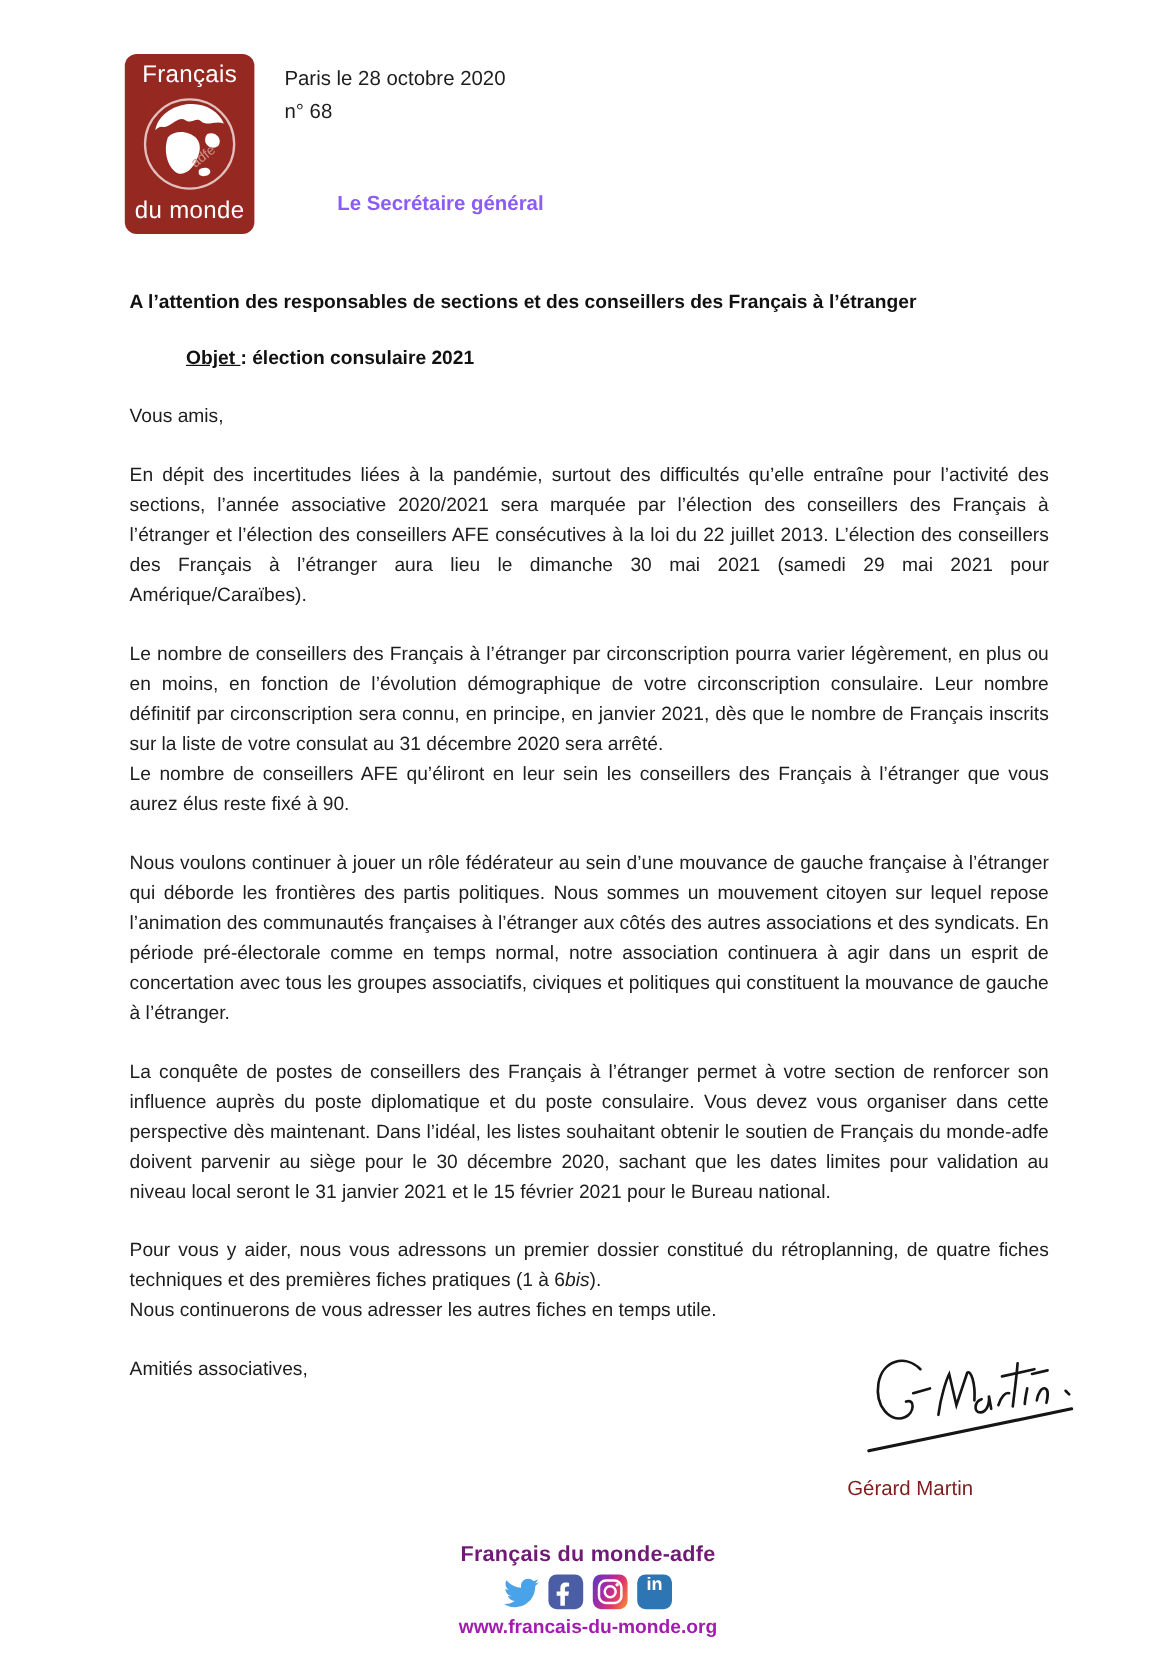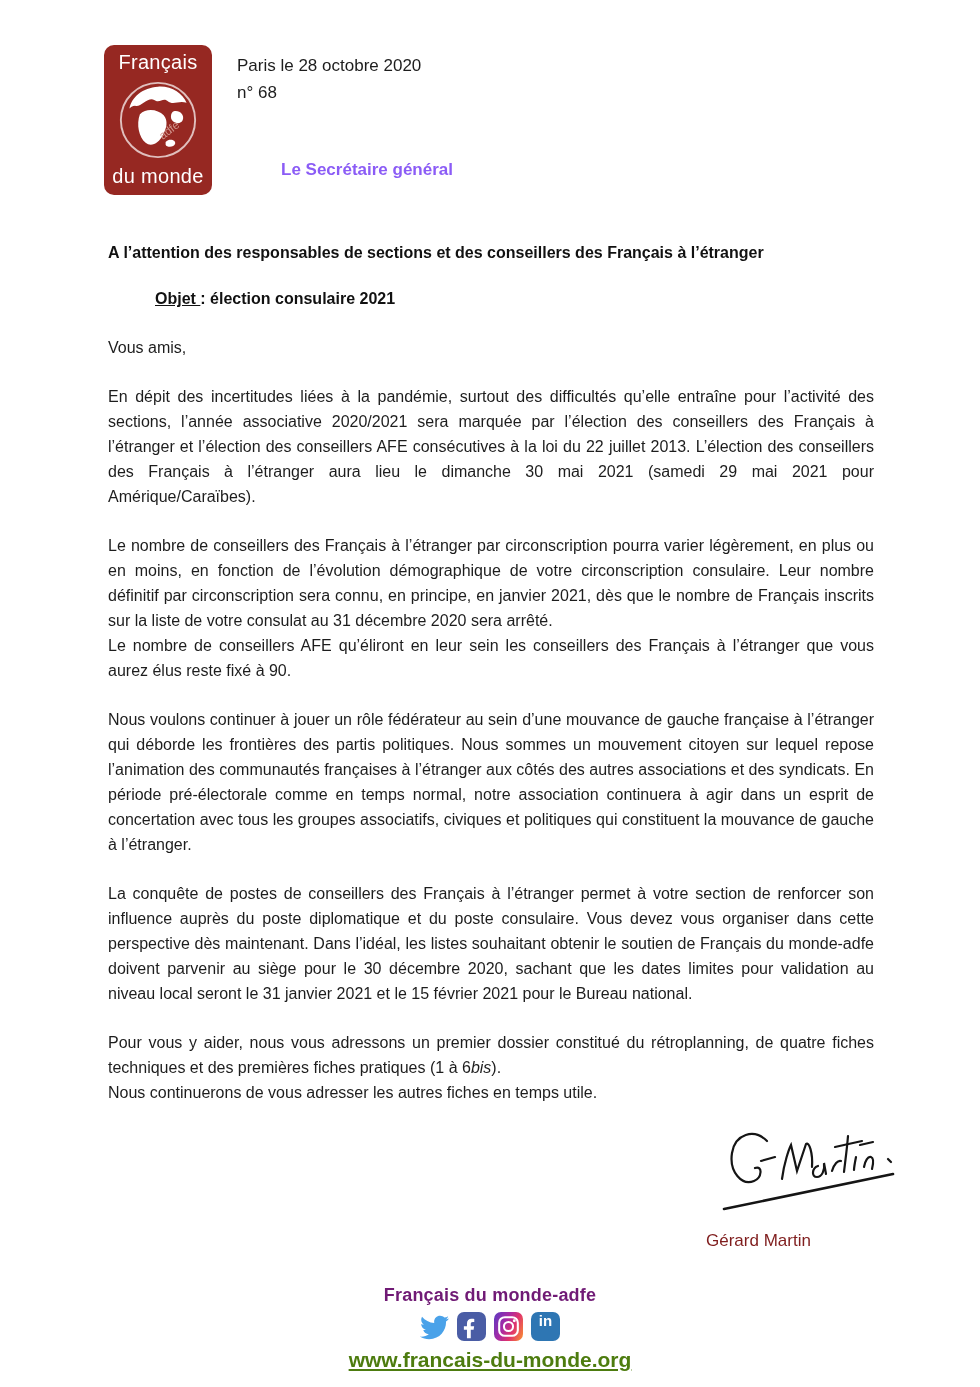--- a/index.html
+++ b/index.html
@@ -65,22 +65,22 @@
     width:29px; height:29px; border-radius:7px;
     display:flex; align-items:flex-start; justify-content:center;
     box-sizing:border-box; cursor:pointer;
   }
   .icon-twitter  { background:transparent; }
   .icon-facebook { background:#4a5da5; overflow:hidden; }
   .icon-instagram{ background:linear-gradient(115deg,#5f3ac1 2%,#a62aa5 38%,#e0336c 64%,#f98e32 98%); }
   .icon-linkedin { background:#2e76b3; color:#ffffff; font-weight:bold; font-size:15px; }
   .footer-link-wrap { margin-top:6px; }
   .footer-link {
-    font-size:21px; font-weight:bold;
-    color:#4d7c0f; text-decoration:underline; cursor:pointer;
+    font-size:16px; font-weight:bold;
+    color:#a21caf; cursor:pointer;
   }
 </style>
 </head>
 <body>
 
 <div class="page">
 
   <div class="logo">
     <div class="logo-word">Français</div>
     <svg class="logo-globe" viewBox="0 0 84 84">
@@ -110,20 +110,21 @@
     <p class="para tight">Le nombre de conseillers des Français à l’étranger par circonscription pourra varier légèrement, en plus ou en moins, en fonction de l’évolution démographique de votre circonscription consulaire. Leur nombre définitif par circonscription sera connu, en principe, en janvier 2021, dès que le nombre de Français inscrits sur la liste de votre consulat au 31 décembre 2020 sera arrêté.</p>
     <p class="para">Le nombre de conseillers AFE qu’éliront en leur sein les conseillers des Français à l’étranger que vous aurez élus reste fixé à 90.</p>
 
     <p class="para">Nous voulons continuer à jouer un rôle fédérateur au sein d’une mouvance de gauche française à l’étranger qui déborde les frontières des partis politiques. Nous sommes un mouvement citoyen sur lequel repose l’animation des communautés françaises à l’étranger aux côtés des autres associations et des syndicats. En période pré-électorale comme en temps normal, notre association continuera à agir dans un esprit de concertation avec tous les groupes associatifs, civiques et politiques qui constituent la mouvance de gauche à l’étranger.</p>
 
     <p class="para">La conquête de postes de conseillers des Français à l’étranger permet à votre section de renforcer son influence auprès du poste diplomatique et du poste consulaire. Vous devez vous organiser dans cette perspective dès maintenant. Dans l’idéal, les listes souhaitant obtenir le soutien de Français du monde-adfe doivent parvenir au siège pour le 30 décembre 2020, sachant que les dates limites pour validation au niveau local seront le 31 janvier 2021 et le 15 février 2021 pour le Bureau national.</p>
 
     <p class="para tight"><span>Pour vous y aider, nous vous adressons un premier dossier constitué du rétroplanning, de quatre fiches techniques et des premières fiches pratiques (1 à 6</span><em>bis</em><span>).</span></p>
     <p class="para">Nous continuerons de vous adresser les autres fiches en temps utile.</p>
 
+    <p class="closing">Amitiés associatives,</p>
   </div>
 
   <div class="signature-block">
     <svg viewBox="0 0 190 100" width="190" height="102">
       <g fill="none" stroke="#151515" stroke-width="2.2" stroke-linecap="round">
         <path d="M55 22 C42 9 23 15 20 34 C17 53 30 67 42 62 C50 59 51 46 43 49"></path>
         <path d="M49 42 L63 38"></path>
         <path d="M70 60 C72 44 77 30 79 26 L85 52 L94 25 C97 22 101 34 100 48"></path>
         <path d="M106 47 C100 49 99 58 105 58 C110 58 113 51 112 44 L114 55"></path>
         <path d="M120 52 C122 45 126 41 129 42"></path>

